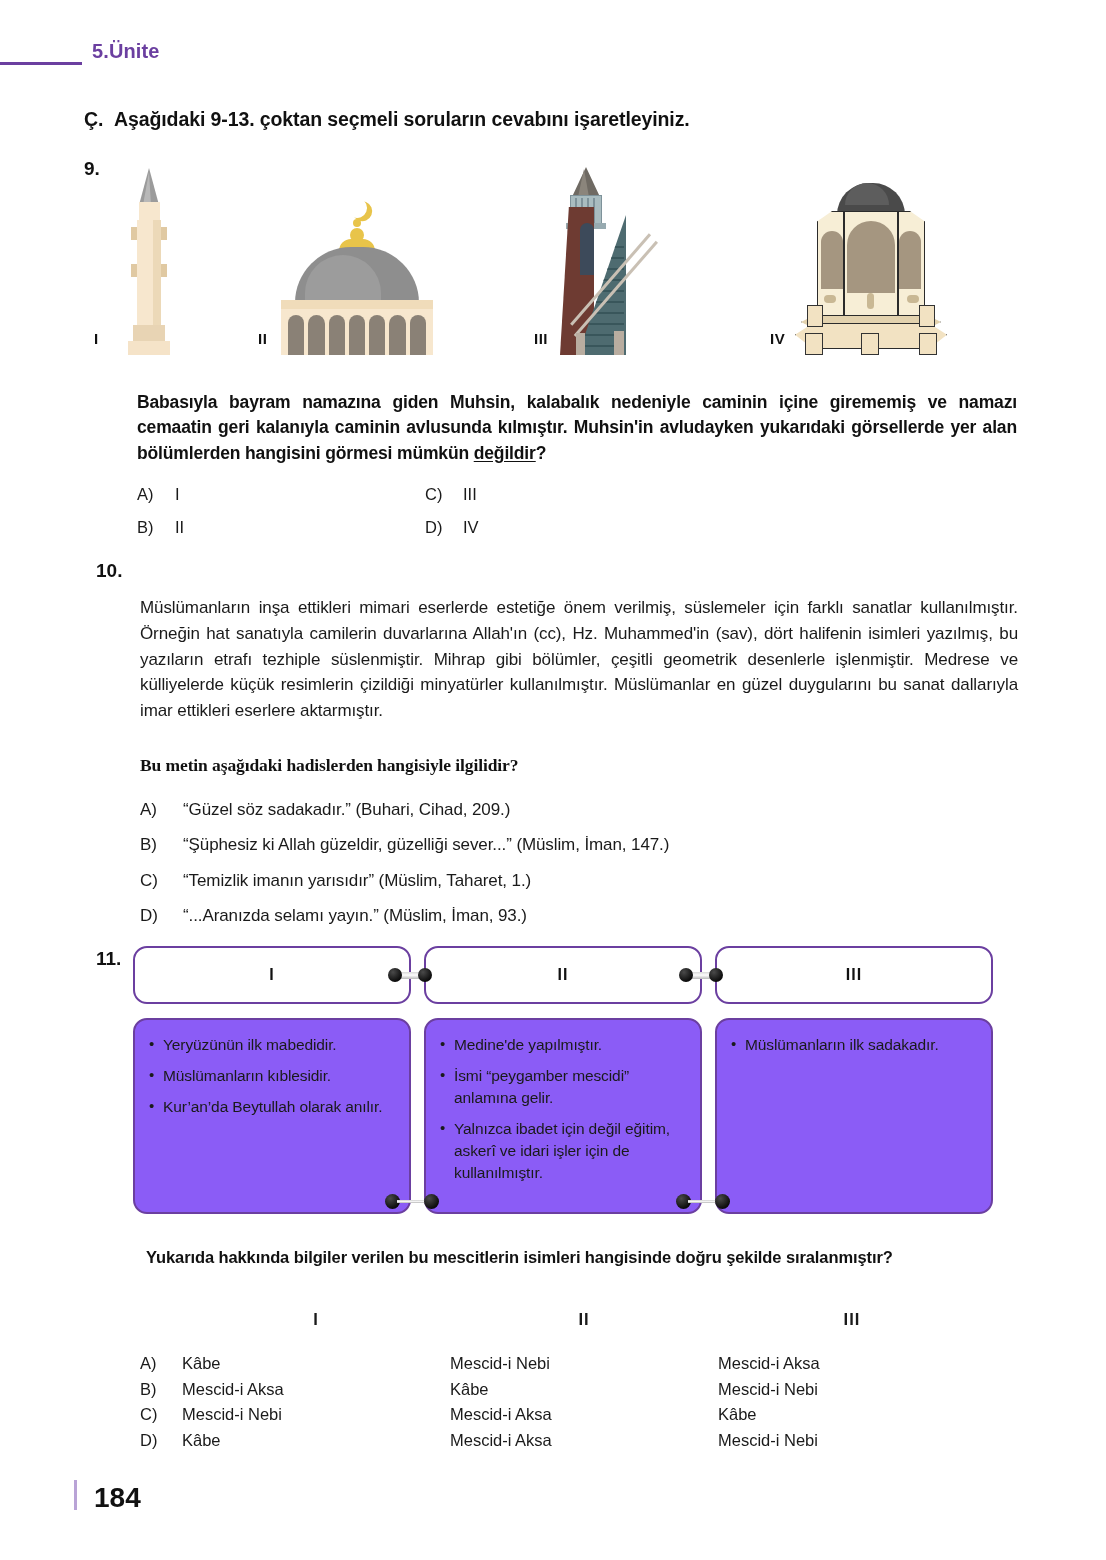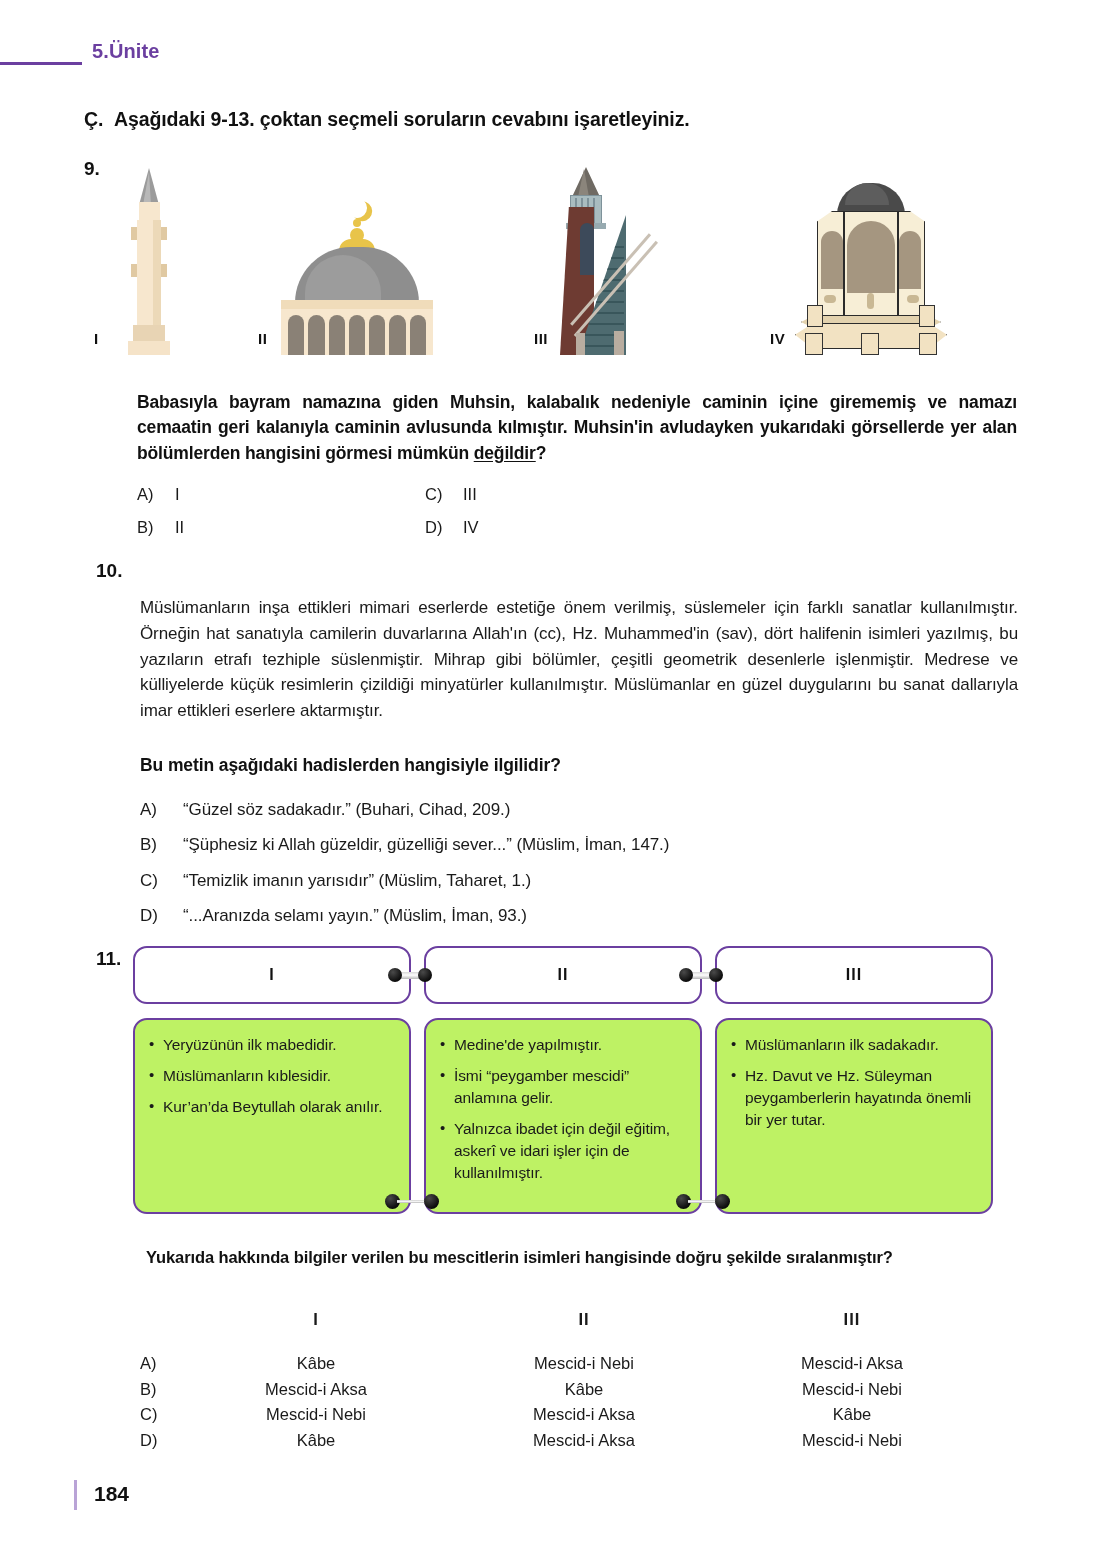--- a/index.html
+++ b/index.html
@@ -210,21 +210,21 @@
   .opt-grid .c1{ width:288px; }
 
   
   .q10-text{
     position:absolute; left:140px; top:595px; width:878px;
     font-size:17px; line-height:1.52; color:#1a1a1a;
     text-align:justify; letter-spacing:-.1px;
   }
   .q10-ask{
     position:absolute; left:140px; top:755px; width:878px;
-    font-size:17.5px; font-weight:bold; color:#111; letter-spacing:-.1px;
+    font-size:17.5px; font-weight:bold; color:#111; letter-spacing:-.1px;font-family:Liberation Serif, serif;
   }
   .q10-opts{
     position:absolute; left:140px; top:792px; width:880px;
     font-size:17px; line-height:2.08; color:#1a1a1a; letter-spacing:-.1px;
   }
   .q10-opts .row{ display:flex; }
   .q10-opts .lab{ width:43px; flex:none; }
 
   
   .diagram{
@@ -232,21 +232,21 @@
   }
   .dg-col{ position:absolute; top:0; width:278px; }
   .dg-head{
     height:58px; border:2px solid #6b3fa0; border-radius:14px;
     display:flex; align-items:center; justify-content:center;
     font-size:16px; font-weight:bold; color:#111; letter-spacing:1px;
     background:#fff;
   }
   .dg-body{
     position:absolute; top:72px; height:196px; width:278px;
-    border:2px solid #6b3fa0; border-radius:14px; background:#bef264;
+    border:2px solid #6b3fa0; border-radius:14px; background:#8b5cf6;
     padding:14px 12px 10px 14px;
   }
   .dg-body ul{ margin:0; padding:0; list-style:none; }
   .dg-body li{
     font-size:15.5px; line-height:1.42; color:#1a1a1a;
     margin-bottom:9px; padding-left:14px; position:relative;
     letter-spacing:-.1px;
   }
   .dg-body li:before{
     content:"•"; position:absolute; left:0; top:-1px; font-size:15px; color:#1a1a1a;
@@ -280,33 +280,33 @@
     font-size:16.5px; font-weight:bold; line-height:1.42; color:#111;
     letter-spacing:-.1px;
   }
   .ans-table{
     position:absolute; left:140px; top:1310px; width:870px;
     font-size:16.5px; color:#1a1a1a;
   }
   .ans-table .hrow{ display:flex; font-weight:bold; margin-bottom:22px; }
   .ans-table .r{ display:flex; line-height:1.55; }
   .ans-table .lab{ width:42px; flex:none; }
-  .ans-table .col{ width:268px; flex:none; text-align:center; }
+  .ans-table .col{ width:268px; flex:none; text-align:left; }
   .ans-table .hcol{ width:268px; flex:none; text-align:center; letter-spacing:1px; }
 
   
   .footer{
     position:absolute; left:74px; top:1478px; height:34px;
   }
   .footer-rule{
     position:absolute; left:0; top:2px; width:3px; height:30px; background:#b9a3d6;
   }
   .page-no{
     position:absolute; left:20px; top:4px;
-    font-size:21px; font-weight:bold; color:#111;
+    font-size:28px; font-weight:bold; color:#111;
   }
 </style>
 </head>
 <body>
 
 <div class="page-header">
   <div class="header-rule"></div>
   <div class="unit-label">5.Ünite</div>
 </div>
 
@@ -485,21 +485,20 @@
         <li>Yalnızca ibadet için değil eğitim, askerî ve idari işler için de kullanılmıştır.</li>
       </ul>
     </div>
 
     <div class="dg-col" style="left:582px;">
       <div class="dg-head">III</div>
     </div>
     <div class="dg-body" style="left:582px;">
       <ul>
         <li>Müslümanların ilk sadakadır.</li>
-        <li>Hz. Davut ve Hz. Süleyman peygamberlerin hayatında önemli bir yer tutar.</li>
       </ul>
     </div>
 
     <div class="connector" style="left:255px; top:21px;">
       <div class="bar"></div>
         <div class="knob l"></div>
         <div class="knob r"></div>
     </div>
     <div class="connector" style="left:546px; top:21px;">
       <div class="bar"></div>

